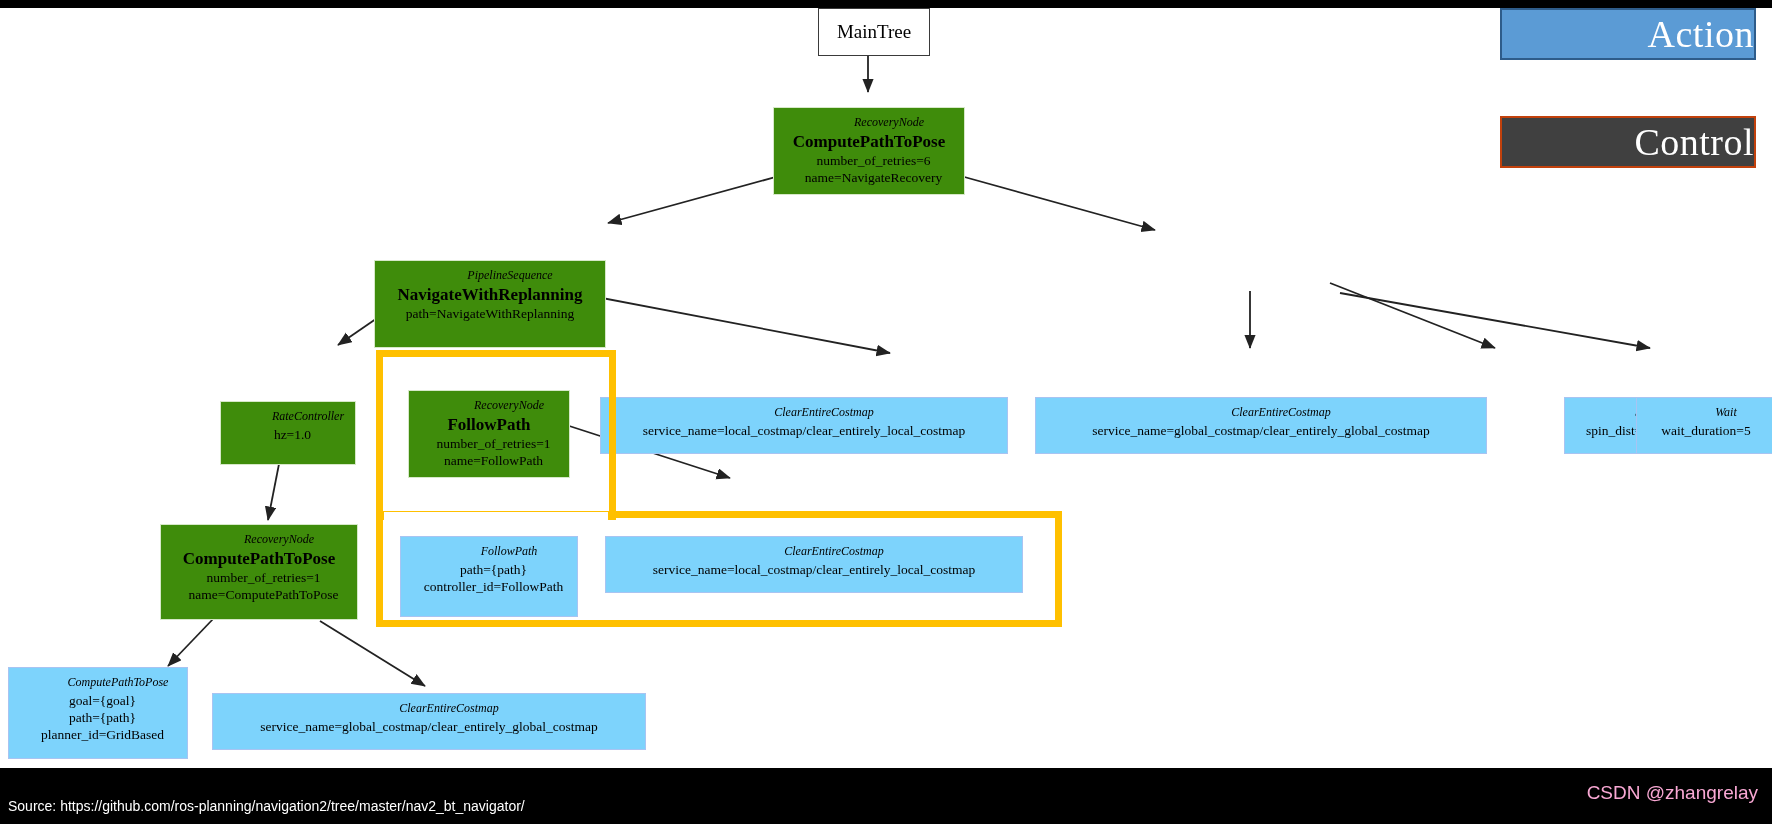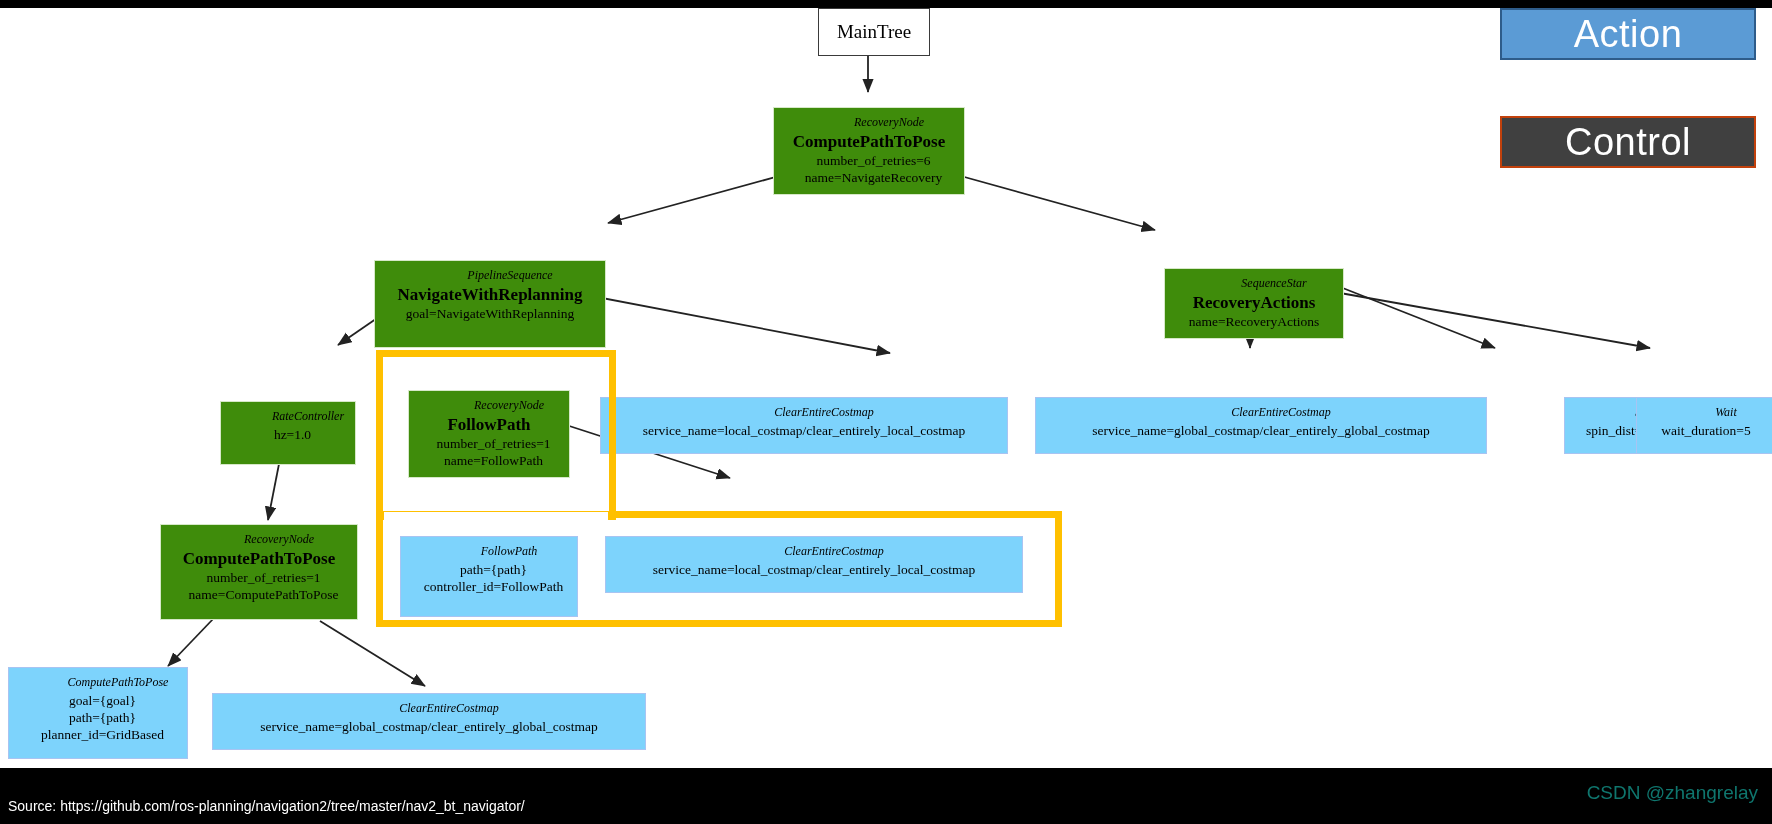--- a/index.html
+++ b/index.html
@@ -49,22 +49,22 @@
   }
   .n-attrs.center{text-align:center;padding-left:0;}
   .node.root .n-name{font-weight:normal;font-size:19px;}
   .pad{padding-top:5px;}
 
   svg.edges{position:absolute;left:0;top:0;width:1772px;height:760px;overflow:visible;}
 
   .legend{
     position:absolute;
     box-sizing:border-box;
-    display:flex;align-items:center;justify-content:center;
-    font-family:Liberation Sans, sans-serif;
+    display:flex;align-items:center;justify-content:flex-end;
+    font-family:Liberation Serif, serif;
     color:#ffffff;
     font-size:38px;
     letter-spacing:.5px;
   }
   .legend.action{background:#5b9bd5;border:2px solid #2e5c8a;}
   .legend.control{background:#404040;border:2px solid #c2410c;}
 
   .hl{
     position:absolute;
     border:7px solid #ffc000;
@@ -74,21 +74,21 @@
   .hl-mask{position:absolute;background:#ffffff;}
 
   .footer-src{
     position:absolute;left:8px;top:798px;
     font-family:"Liberation Sans", sans-serif;
     font-size:14px;color:#ffffff;white-space:nowrap;
   }
   .footer-wm{
     position:absolute;right:14px;top:782px;
     font-family:"Liberation Sans", sans-serif;
-    font-size:19px;color:#0f766e;white-space:nowrap;
+    font-size:19px;color:#f9a8d4;white-space:nowrap;
   }
 </style>
 </head>
 <body>
 
 <div id="canvas">
 
   <svg class="edges">
     <defs>
       <marker id="arrow" markerWidth="9" markerHeight="9" refX="7.5" refY="3.2" orient="auto" markerUnits="strokeWidth">
@@ -120,28 +120,23 @@
   <div class="node control" style="left:773px;top:99px;width:192px;height:88px;">
     <div class="n-type pad">RecoveryNode</div>
     <div class="n-name">ComputePathToPose</div>
     <div class="n-attrs">number_of_retries=6</div>
     <div class="n-attrs">name=NavigateRecovery</div>
   </div>
 
   <div class="node control" style="left:374px;top:252px;width:232px;height:88px;">
     <div class="n-type pad">PipelineSequence</div>
     <div class="n-name">NavigateWithReplanning</div>
-    <div class="n-attrs center">goal=NavigateWithReplanning</div>
-  </div>
-
-  <div class="node control" style="left:1164px;top:260px;width:180px;height:71px;">
-    <div class="n-type pad">SequenceStar</div>
-    <div class="n-name">RecoveryActions</div>
-    <div class="n-attrs center">name=RecoveryActions</div>
-  </div>
+    <div class="n-attrs center">path=NavigateWithReplanning</div>
+  </div>
+
 
   <div class="node control" style="left:220px;top:393px;width:136px;height:64px;">
     <div class="n-type pad">RateController</div>
     <div class="n-attrs">hz=1.0</div>
   </div>
 
   <div class="node control" style="left:408px;top:382px;width:162px;height:88px;">
     <div class="n-type pad">RecoveryNode</div>
     <div class="n-name">FollowPath</div>
     <div class="n-attrs">number_of_retries=1</div>

